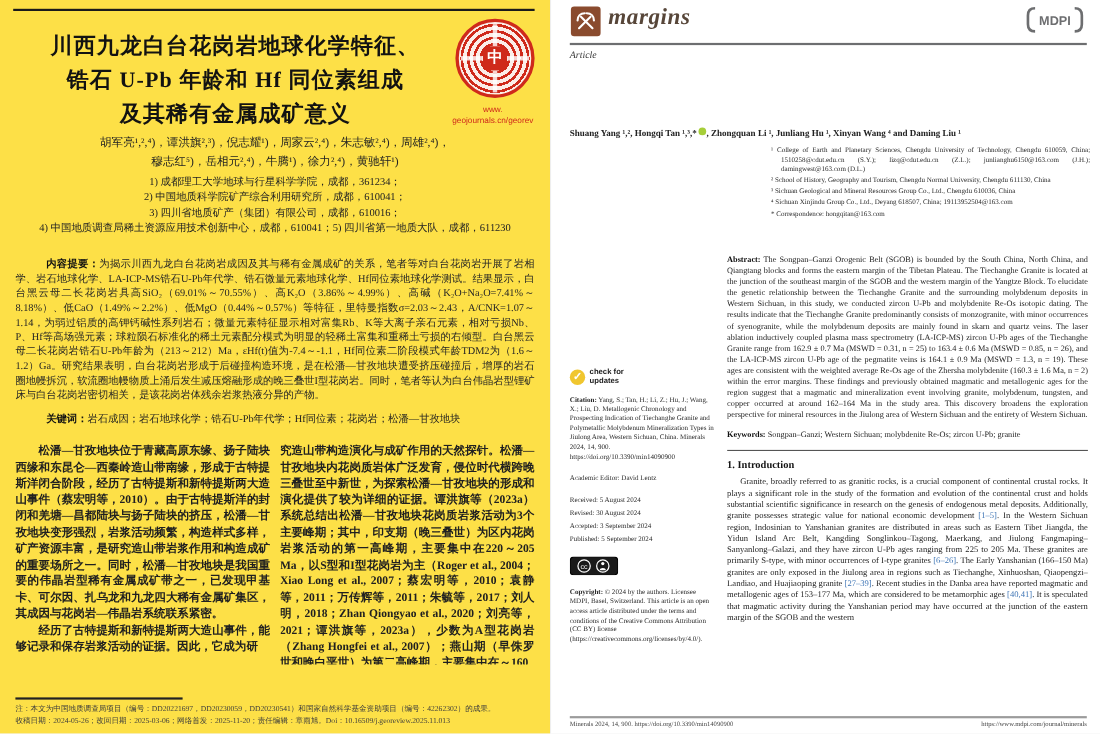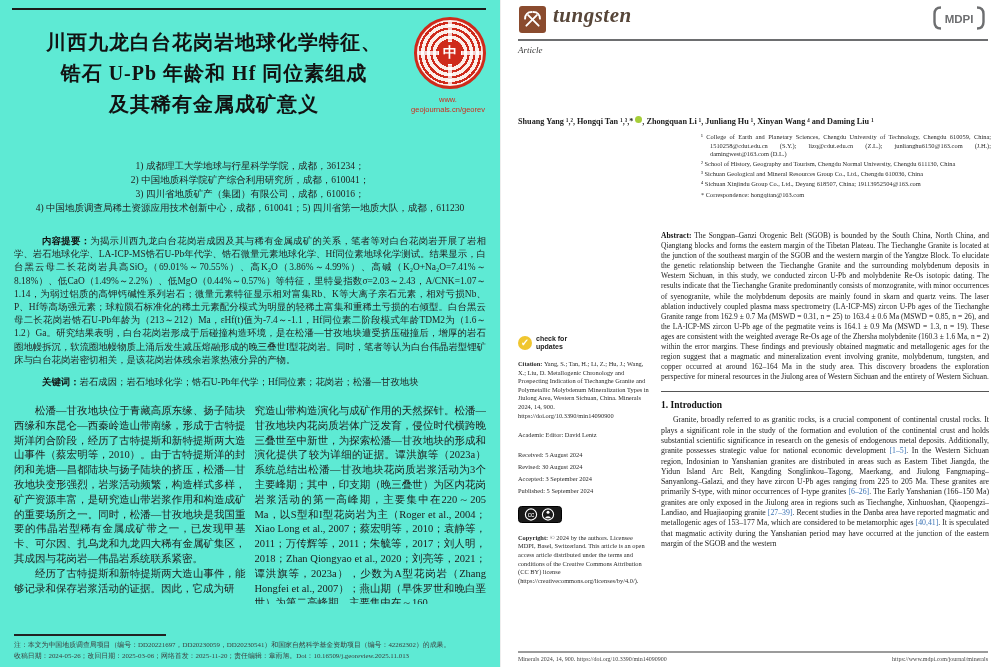--- a/index.html
+++ b/index.html
@@ -1,19 +1,19 @@
 <!DOCTYPE html>
 <html><head>
 <meta charset="utf-8">
 <style>
   html,body{margin:0;padding:0;background:#e8e8e8;}
   .screen{position:relative;width:1000px;height:667px;background:#fff;overflow:hidden;
           font-family:"Liberation Serif","DejaVu Serif",serif;color:#1e1e1e;}
   .page{position:absolute;top:0;height:667px;overflow:hidden;}
-  .page-left{left:0;width:500px;background:#5eead4;}
+  .page-left{left:0;width:500px;background:#fde047;}
   .page-right{left:500px;width:500px;background:#ffffff;border-left:1px solid #eeeeee;box-sizing:border-box;}
 
   
   .lp-toprule{position:absolute;left:12px;top:8px;width:474px;height:2px;background:#1a1a1a;}
   .lp-title{position:absolute;left:28px;top:27px;width:372px;text-align:center;
             font-size:20px;font-weight:bold;line-height:31px;letter-spacing:1px;color:#121212;}
   .lp-seal{position:absolute;left:408px;top:17px;width:84px;text-align:center;}
   .seal-circle{width:72px;height:72px;margin:0 auto;border-radius:50%;position:relative;
     border:3px solid #cf2a1b;box-sizing:border-box;
     background:repeating-radial-gradient(circle at 50% 50%, #cf2a1b 0 2.4px, #fbeee9 2.4px 5.8px);}
@@ -27,21 +27,21 @@
   .lp-authors{position:absolute;left:40px;top:122px;width:420px;text-align:center;
     font-size:10.5px;line-height:17px;color:#222;}
   .lp-affils{position:absolute;left:14px;top:159px;width:472px;text-align:center;
     font-size:9.5px;line-height:14px;color:#222;}
   .lp-flow{position:absolute;left:14px;top:235px;width:472px;}
   .lp-abstract{font-size:9.4px;line-height:13.2px;text-align:justify;color:#242424;margin:0;}
   .lp-abstract b,.lp-kw b{color:#111;padding-left:28px;}
   .lp-kw{font-size:9.4px;line-height:13px;margin:9px 0 0 0;text-align:justify;}
   .lp-body{display:flex;margin-top:15px;}
   .lp-col{width:233px;height:200px;overflow:hidden;font-size:10.5px;line-height:14.8px;
-    text-align:justify;color:#202020;}
+    text-align:justify;color:#202020;font-weight:bold;}
   .lp-col + .lp-col{margin-left:9px;}
   .lp-col p{margin:0;}
   .lp-col p.ind{text-indent:2em;}
   .lp-fnrule{position:absolute;left:14px;top:634px;width:152px;height:1.5px;background:#222;}
   .lp-footnote{position:absolute;left:14px;top:640px;width:474px;font-size:6.9px;
     line-height:10.5px;color:#3c3c3c;}
 
   
   .rp-logo-box{position:absolute;left:18px;top:6px;width:27px;height:27px;background:#8a4b2e;
     border-radius:3px;display:flex;align-items:center;justify-content:center;}
@@ -99,20 +99,24 @@
     <div class="lp-seal">
       <div class="seal-circle">
         <div class="seal-center">中</div>
       </div>
     </div>
     <div class="lp-seal-cap">
       <div>www.</div>
       <div>geojournals.cn/georev</div>
     </div>
 
+    <div class="lp-authors">
+      <div>胡军亮¹,²,⁴)，谭洪旗²,³)，倪志耀¹)，周家云²,⁴)，朱志敏²,⁴)，周雄²,⁴)，</div>
+      <div>穆志红⁵)，岳相元²,⁴)，牛腾¹)，徐力²,⁴)，黄驰轩¹)</div>
+    </div>
 
     <div class="lp-affils">
       <div>1) 成都理工大学地球与行星科学学院，成都，361234；</div>
       <div>2) 中国地质科学院矿产综合利用研究所，成都，610041；</div>
       <div>3) 四川省地质矿产（集团）有限公司，成都，610016；</div>
       <div>4) 中国地质调查局稀土资源应用技术创新中心，成都，610041；5) 四川省第一地质大队，成都，611230</div>
     </div>
 
     <div class="lp-flow">
       <p class="lp-abstract">
@@ -144,21 +148,21 @@
     <div class="rp-logo-box">
       <svg width="21" height="21" viewBox="0 0 24 24">
         <g stroke="#ffffff" stroke-width="2.2" fill="none" stroke-linecap="round">
           <path d="M5 19 L17 7"></path>
           <path d="M13 3.5 C17.5 3.5 20.5 6.5 20.5 11"></path>
           <path d="M19 19 L7 7"></path>
           <path d="M3.5 11 C3.5 6.5 6.5 3.5 11 3.5"></path>
         </g>
       </svg>
     </div>
-    <div class="rp-journal">tungsten</div>
+    <div class="rp-journal">margins</div>
     <div class="rp-mdpi">
       <svg width="56" height="26" viewBox="0 0 56 26">
         <path d="M10 2.5 Q3.5 2.5 3.5 9 L3.5 17 Q3.5 23.5 10 23.5" fill="none" stroke="#6d6e70" stroke-width="2.4"></path>
         <path d="M46 2.5 Q52.5 2.5 52.5 9 L52.5 17 Q52.5 23.5 46 23.5" fill="none" stroke="#6d6e70" stroke-width="2.4"></path>
         <text x="28" y="17.5" text-anchor="middle" font-size="11.5" font-weight="bold" fill="#6d6e70" font-family="Liberation Sans, sans-serif">MDPI</text>
       </svg>
     </div>
     <div class="rp-headrule"></div>
 
     <div class="rp-article">Article</div>
@@ -208,20 +212,24 @@
         <b>Copyright:</b>
         <span>© 2024 by the authors. Licensee MDPI, Basel, Switzerland. This article is an open access article distributed under the terms and conditions of the Creative Commons Attribution (CC BY) license (https://creativecommons.org/licenses/by/4.0/).</span>
       </div>
     </div>
 
     <div class="rp-main">
       <p class="rp-abs">
         <b>Abstract:</b>
         <span>The Songpan–Ganzi Orogenic Belt (SGOB) is bounded by the South China, North China, and Qiangtang blocks and forms the eastern margin of the Tibetan Plateau. The Tiechanghe Granite is located at the junction of the southeast margin of the SGOB and the western margin of the Yangtze Block. To elucidate the genetic relationship between the Tiechanghe Granite and the surrounding molybdenum deposits in Western Sichuan, in this study, we conducted zircon U-Pb and molybdenite Re-Os isotopic dating. The results indicate that the Tiechanghe Granite predominantly consists of monzogranite, with minor occurrences of syenogranite, while the molybdenum deposits are mainly found in skarn and quartz veins. The laser ablation inductively coupled plasma mass spectrometry (LA-ICP-MS) zircon U-Pb ages of the Tiechanghe Granite range from 162.9 ± 0.7 Ma (MSWD = 0.31, n = 25) to 163.4 ± 0.6 Ma (MSWD = 0.85, n = 26), and the LA-ICP-MS zircon U-Pb age of the pegmatite veins is 164.1 ± 0.9 Ma (MSWD = 1.3, n = 19). These ages are consistent with the weighted average Re-Os age of the Zhersha molybdenite (160.3 ± 1.6 Ma, n = 2) within the error margins. These findings and previously obtained magmatic and metallogenic ages for the region suggest that a magmatic and mineralization event involving granite, molybdenum, tungsten, and copper occurred at around 162–164 Ma in the study area. This discovery broadens the exploration perspective for mineral resources in the Jiulong area of Western Sichuan and the entirety of Western Sichuan.</span>
       </p>
+      <p class="rp-kws">
+        <b>Keywords:</b>
+        <span>Songpan–Ganzi; Western Sichuan; molybdenite Re-Os; zircon U-Pb; granite</span>
+      </p>
       <div class="rp-kwrule"></div>
       <p class="rp-intro-h">1. Introduction</p>
       <p class="rp-intro">Granite, broadly referred to as granitic rocks, is a crucial component of continental crustal rocks. It plays a significant role in the study of the formation and evolution of the continental crust and holds substantial scientific significance in research on the genesis of endogenous metal deposits. Additionally, granite possesses strategic value for national economic development <span class="cite">[1–5]</span>. In the Western Sichuan region, Indosinian to Yanshanian granites are distributed in areas such as Eastern Tibet Jiangda, the Yidun Island Arc Belt, Kangding Songlinkou–Tagong, Maerkang, and Jiulong Fangmaping–Sanyanlong–Galazi, and they have zircon U-Pb ages ranging from 225 to 205 Ma. These granites are primarily S-type, with minor occurrences of I-type granites <span class="cite">[6–26]</span>. The Early Yanshanian (166–150 Ma) granites are only exposed in the Jiulong area in regions such as Tiechanghe, Xinhuoshan, Qiaopengzi–Landiao, and Huajiaoping granite <span class="cite">[27–39]</span>. Recent studies in the Danba area have reported magmatic and metallogenic ages of 153–177 Ma, which are considered to be metamorphic ages <span class="cite">[40,41]</span>. It is speculated that magmatic activity during the Yanshanian period may have occurred at the junction of the eastern margin of the SGOB and the western</p>
     </div>
 
     <div class="rp-footer-rule"></div>
     <div class="rp-footer">
       <span>Minerals 2024, 14, 900. https://doi.org/10.3390/min14090900</span>
       <span>https://www.mdpi.com/journal/minerals</span>
     </div>

